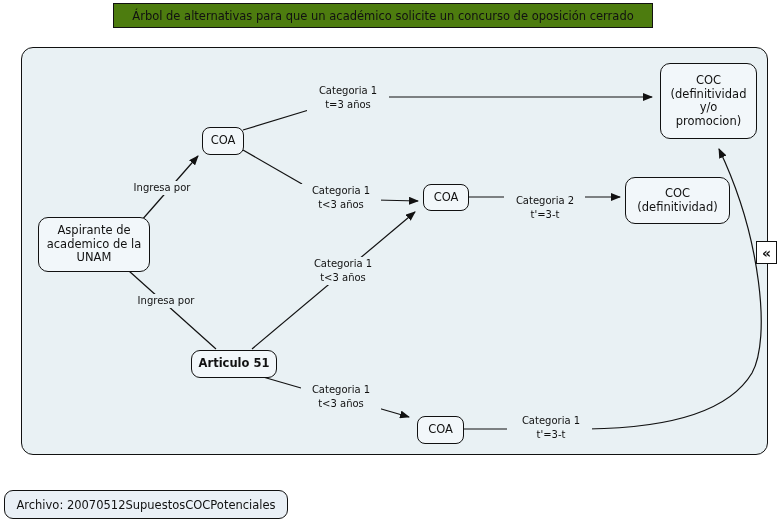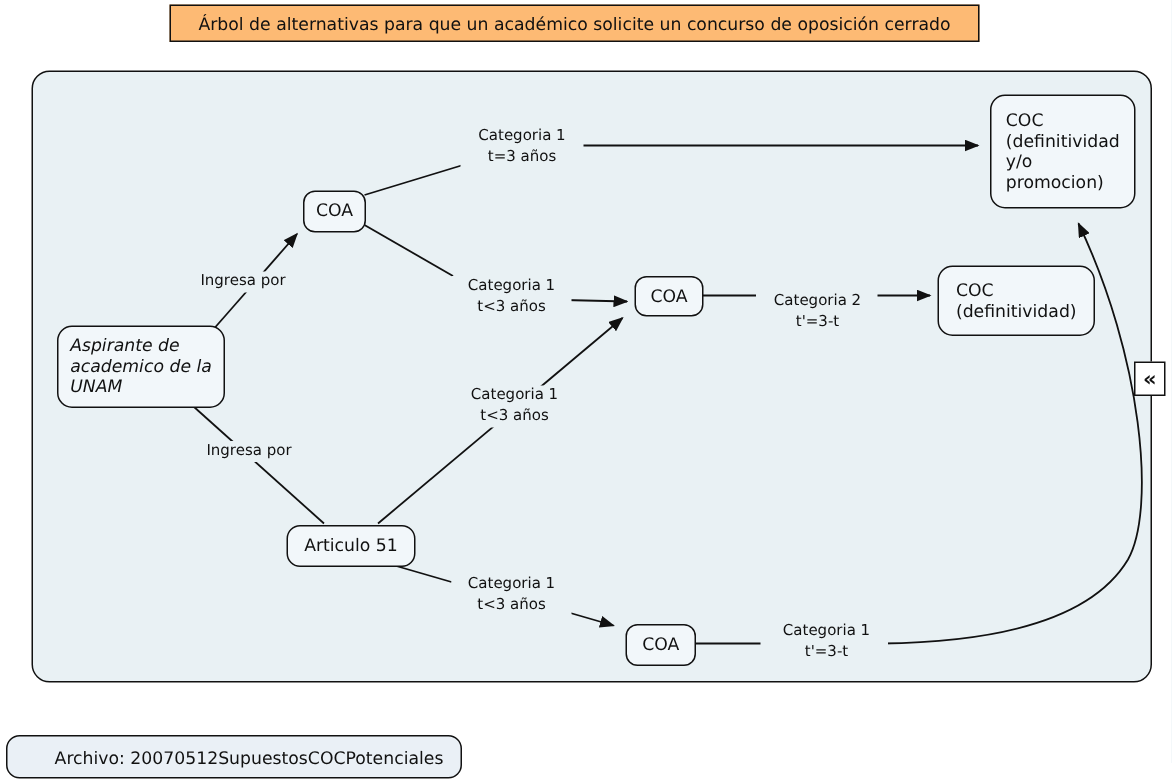--- a/index.html
+++ b/index.html
@@ -3,65 +3,65 @@
 <meta charset="utf-8">
 <style>
   html,body{margin:0;padding:0;}
   body{
     width:781px;height:522px;position:relative;background:#ffffff;
     font-family:"DejaVu Sans","Liberation Sans",sans-serif;color:#111;
     overflow:hidden;
   }
   .title-box{
     position:absolute;left:113px;top:3px;width:538px;height:23px;
-    background:#fdba74;border:1px solid #111;
+    background:#4d7c0f;border:1px solid #111;
     display:flex;align-items:center;justify-content:center;
     font-size:11.5px;white-space:nowrap;z-index:5;
   }
   .canvas{
     position:absolute;left:21px;top:47px;width:745px;height:406px;
     background:#e9f1f4;border:1.3px solid #111;border-radius:12px;z-index:0;
   }
   svg.edges{position:absolute;left:0;top:0;width:781px;height:522px;z-index:1;pointer-events:none;}
   .edge-label{
     position:absolute;z-index:2;background:#e9f1f4;
     font-size:10px;line-height:14px;text-align:center;
     white-space:pre-line;padding:0 2px;
   }
   .node{
     position:absolute;z-index:3;background:#f2f7fa;border:1.3px solid #111;
     display:flex;align-items:center;justify-content:center;
-    font-size:11.5px;line-height:13.5px;text-align:left;white-space:pre-line;
+    font-size:11.5px;line-height:13.5px;text-align:center;white-space:pre-line;
   }
-  .n-aspirante{left:38px;top:217px;width:110px;height:53px;border-radius:10px;font-style:italic;}
+  .n-aspirante{left:38px;top:217px;width:110px;height:53px;border-radius:10px;}
   .n-coa-top{left:202px;top:127px;width:40px;height:26px;border-radius:8px;}
   .n-coa-mid{left:423px;top:184px;width:44px;height:25px;border-radius:8px;}
   .n-coa-bottom{left:417px;top:416px;width:45px;height:26px;border-radius:8px;}
-  .n-articulo{left:191px;top:350px;width:84px;height:26px;border-radius:9px;}
+  .n-articulo{left:191px;top:350px;width:84px;height:26px;border-radius:9px;font-weight:bold;}
   .n-coc-def{left:625px;top:177px;width:103px;height:45px;border-radius:10px;}
   .n-coc-main{left:660px;top:63px;width:95px;height:74px;border-radius:10px;}
   .l-ingresa-coa{left:120px;top:181px;width:80px;}
   .l-cat1-t3{left:307px;top:84px;width:78px;}
   .l-cat1-lt3-a{left:301px;top:184px;width:76px;}
   .l-cat1-lt3-b{left:303px;top:257px;width:76px;}
   .l-ingresa-art{left:126px;top:294px;width:76px;}
   .l-cat2{left:505px;top:194px;width:76px;}
   .l-cat1-lt3-c{left:301px;top:383px;width:76px;}
   .l-cat1-3mt{left:510px;top:414px;width:78px;}
   .collapse-handle{
     position:absolute;left:756px;top:241px;width:19px;height:21px;z-index:4;
     background:#ffffff;border:1px solid #111;
     display:flex;align-items:center;justify-content:center;
     font-size:14px;font-weight:bold;cursor:pointer;
   }
   .footer-box{
     position:absolute;left:4px;top:490px;width:282px;height:27px;
     background:#eaf0f6;border:1px solid #111;border-radius:9px;
     display:flex;align-items:center;justify-content:center;
-    font-size:11.5px;white-space:nowrap;z-index:5;padding-left:20px;
+    font-size:11.5px;white-space:nowrap;z-index:5;
   }
 </style>
 </head>
 <body>
 
 <div class="title-box">Árbol de alternativas para que un académico solicite un concurso de oposición cerrado</div>
 
 <div class="canvas"></div>
 
 <svg class="edges" xmlns="http://www.w3.org/2000/svg">

